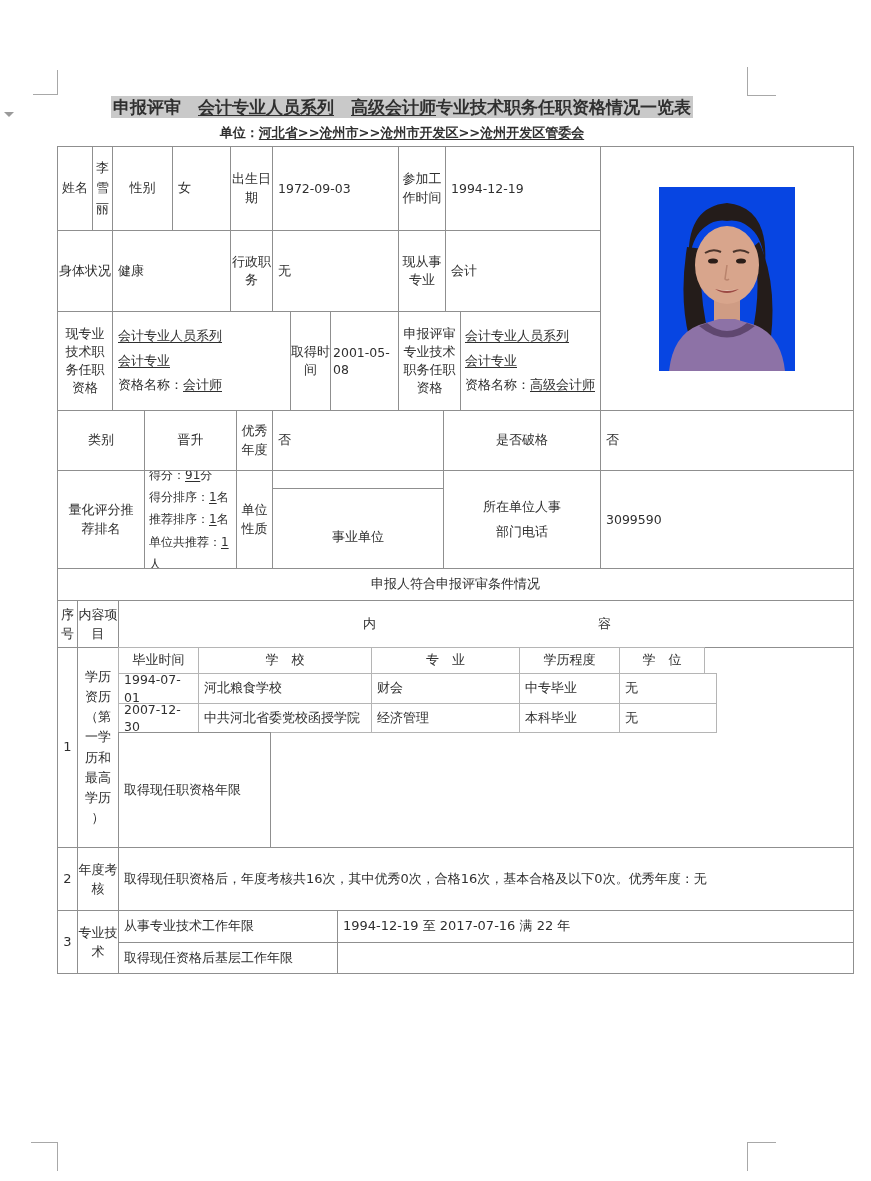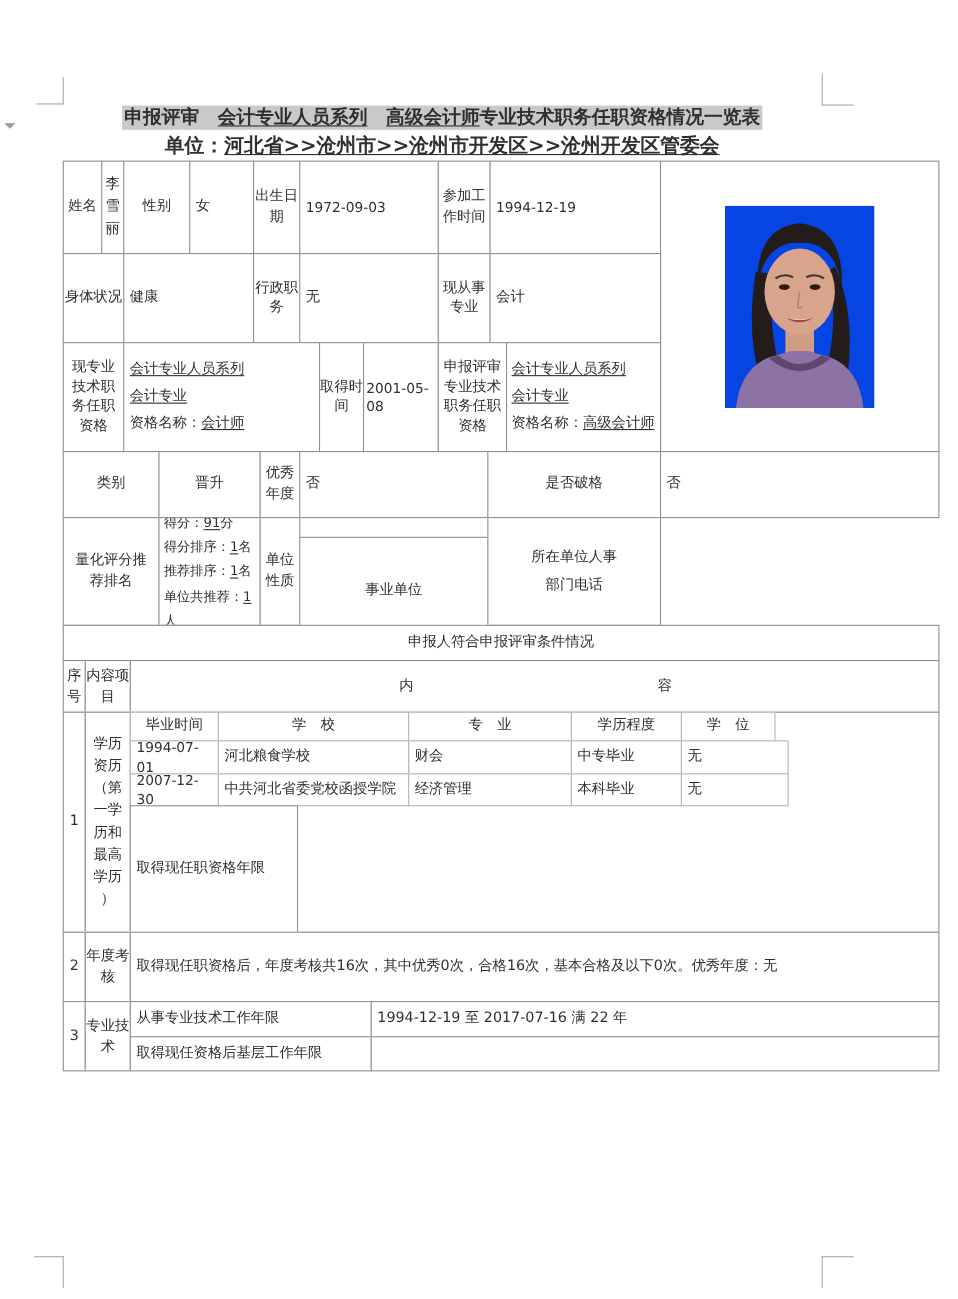--- a/index.html
+++ b/index.html
@@ -13,21 +13,21 @@
   .mid{font-size:12.5px;}
   .u{text-decoration:underline;text-underline-offset:2px;}
   .wrap{word-break:break-all;line-break:anywhere;}
   .stack{display:flex;flex-direction:column;align-items:flex-start;justify-content:center;text-align:left;}
   .lh19{line-height:1.9;}
   .pre{white-space:pre-line;}
   .inner{border-color:#b5b5b5;}
   .title-line{position:absolute;left:57px;width:690px;text-align:center;font-weight:bold;}
   #title1{top:94px;font-size:17px;line-height:27px;}
   #title1 .hl{background:#c9c9c9;padding:1px 2px;}
-  #title2{top:122px;font-size:18px;line-height:22px;}
+  #title2{top:122px;font-size:13px;line-height:22px;}
   .mark{position:absolute;}
   .photo-cell{display:flex;align-items:center;justify-content:center;}
 </style>
 </head>
 <body>
 
 <div id="page">
 
   <div class="mark" style="left:33px;top:70px;width:24px;height:24px;border-right:1px solid #a8a8a8;border-bottom:1px solid #a8a8a8;"></div>
   <div class="mark" style="left:747px;top:67px;width:28px;height:28px;border-left:1px solid #a8a8a8;border-bottom:1px solid #a8a8a8;"></div>
@@ -113,20 +113,21 @@
   <div class="cell stack small" style="left:144px;top:470px;width:93px;height:99px;padding-left:4px;line-height:1.85;">
     <span><span>得分：</span><span class="u">91</span><span>分</span></span>
     <span><span>得分排序：</span><span class="u">1</span><span>名</span></span>
     <span><span>推荐排序：</span><span class="u">1</span><span>名</span></span>
     <span><span>单位共推荐：</span><span class="u">1</span><span>人</span></span>
   </div>
   <div class="cell" style="left:236px;top:470px;width:37px;height:99px;">单位性质</div>
   <div class="cell" style="left:272px;top:488px;width:172px;height:99px;">事业单位</div>
   <div class="cell pre" style="left:443px;top:470px;width:158px;height:99px;line-height:1.9;">所在单位人事
 部门电话</div>
+  <div class="cell vleft mid" style="left:600px;top:470px;width:254px;height:99px;">3099590</div>
 
   <div class="cell" style="left:57px;top:568px;width:797px;height:33px;">申报人符合申报评审条件情况</div>
 
   <div class="cell wrap" style="left:57px;top:600px;width:21px;height:48px;line-height:1.5;">序号</div>
   <div class="cell wrap" style="left:77px;top:600px;width:42px;height:48px;line-height:1.5;">内容项目</div>
   <div class="cell" style="left:118px;top:600px;width:736px;height:48px;justify-content:space-between;padding:0 242px 0 244px;">
     <span>内</span>
     <span>容</span>
   </div>
 

